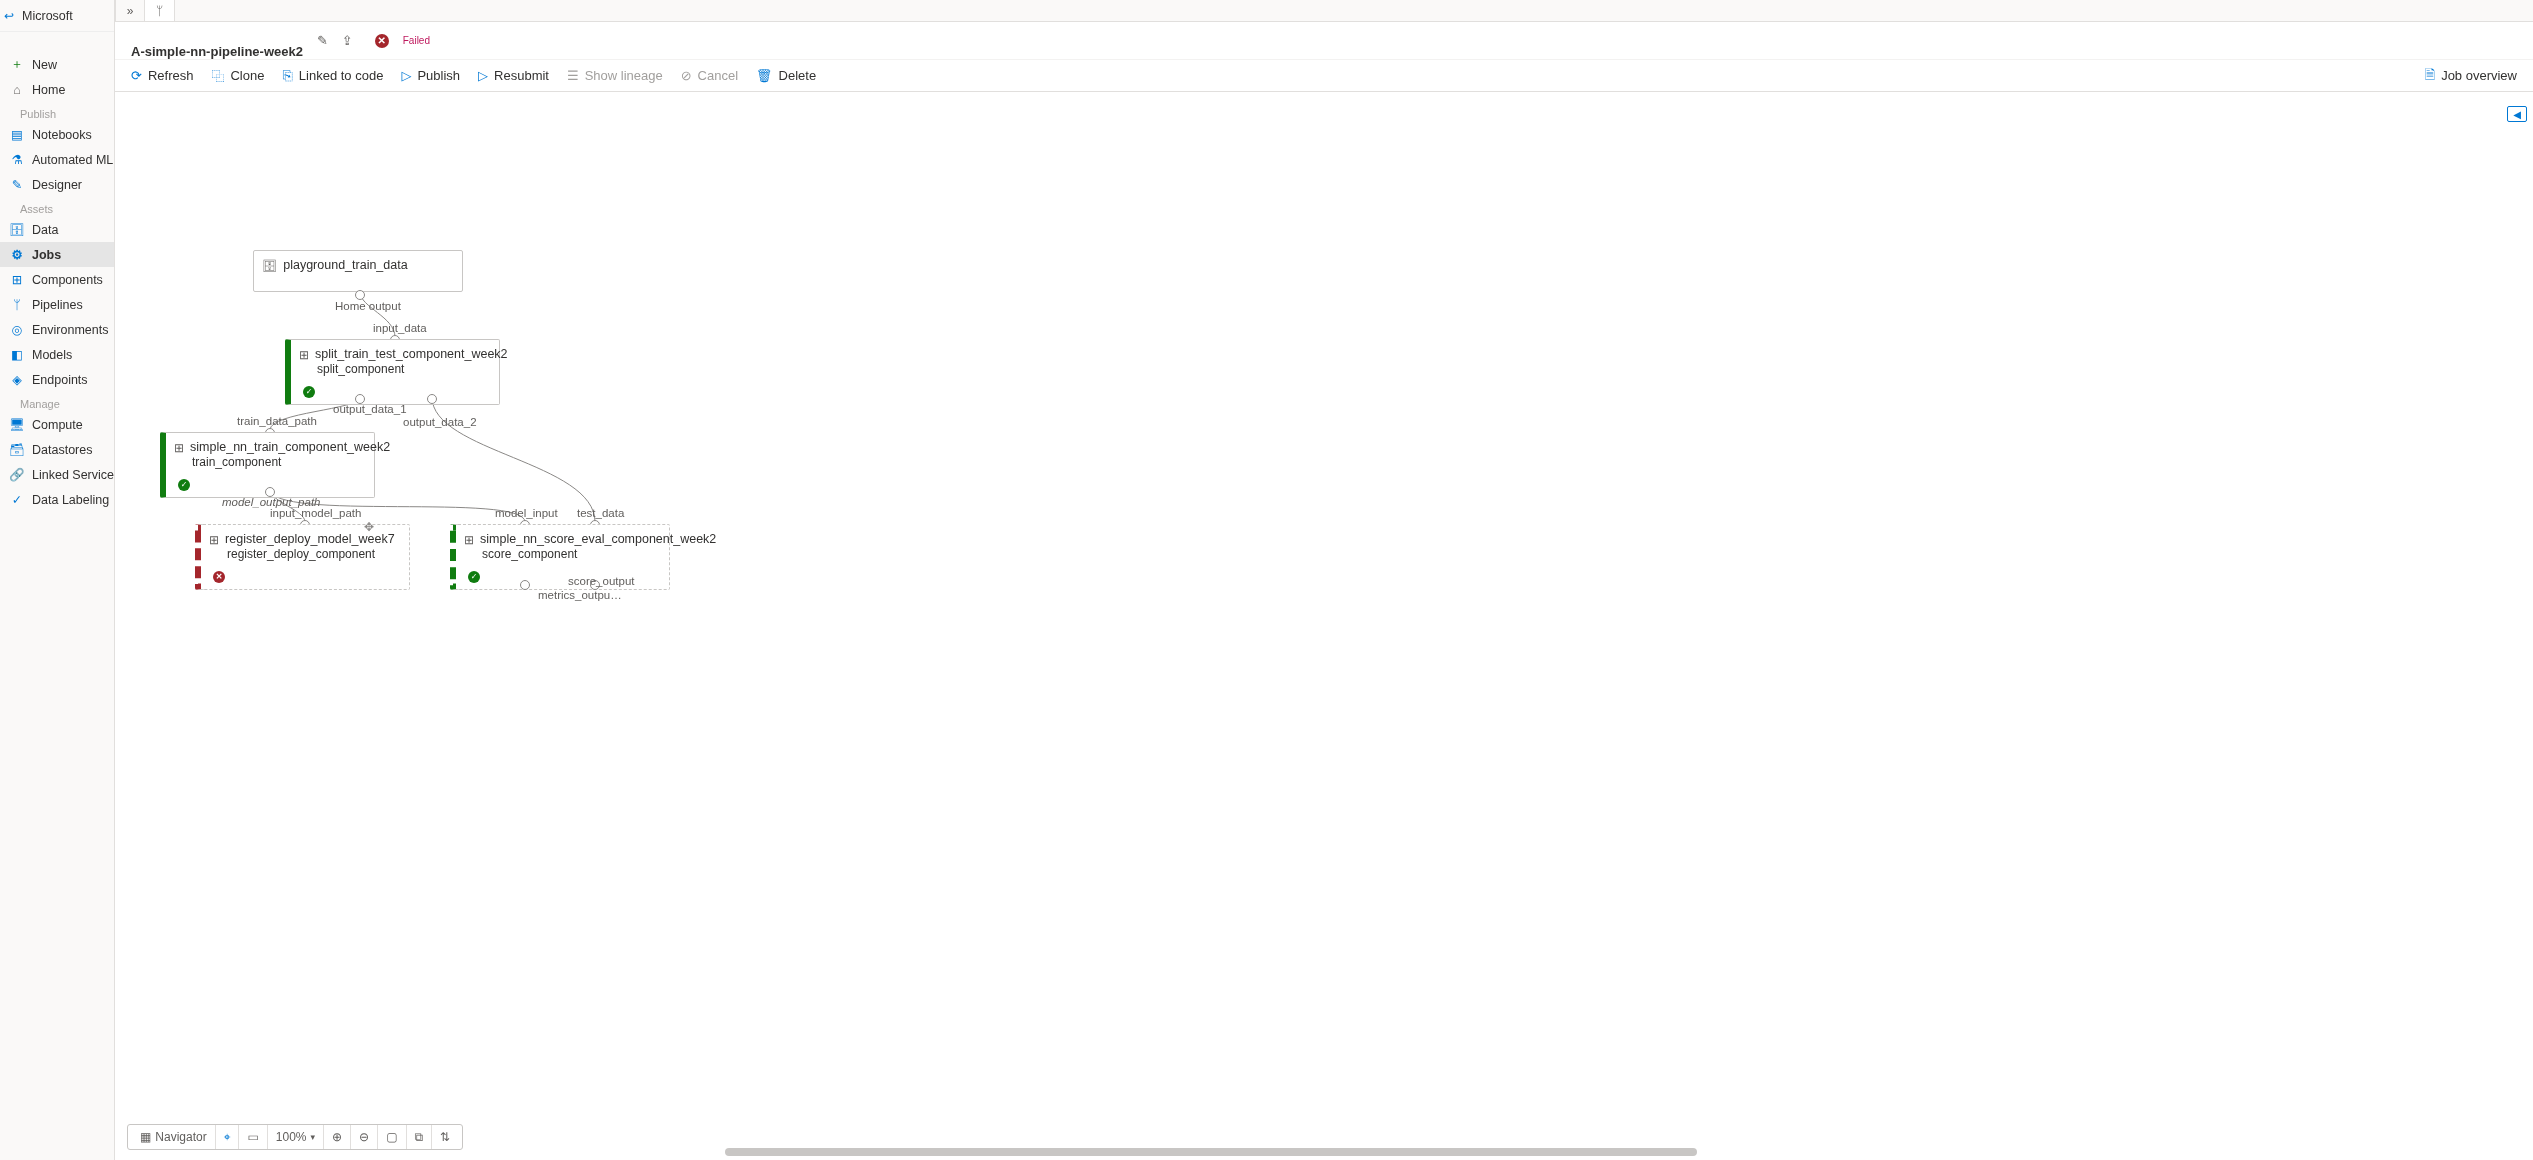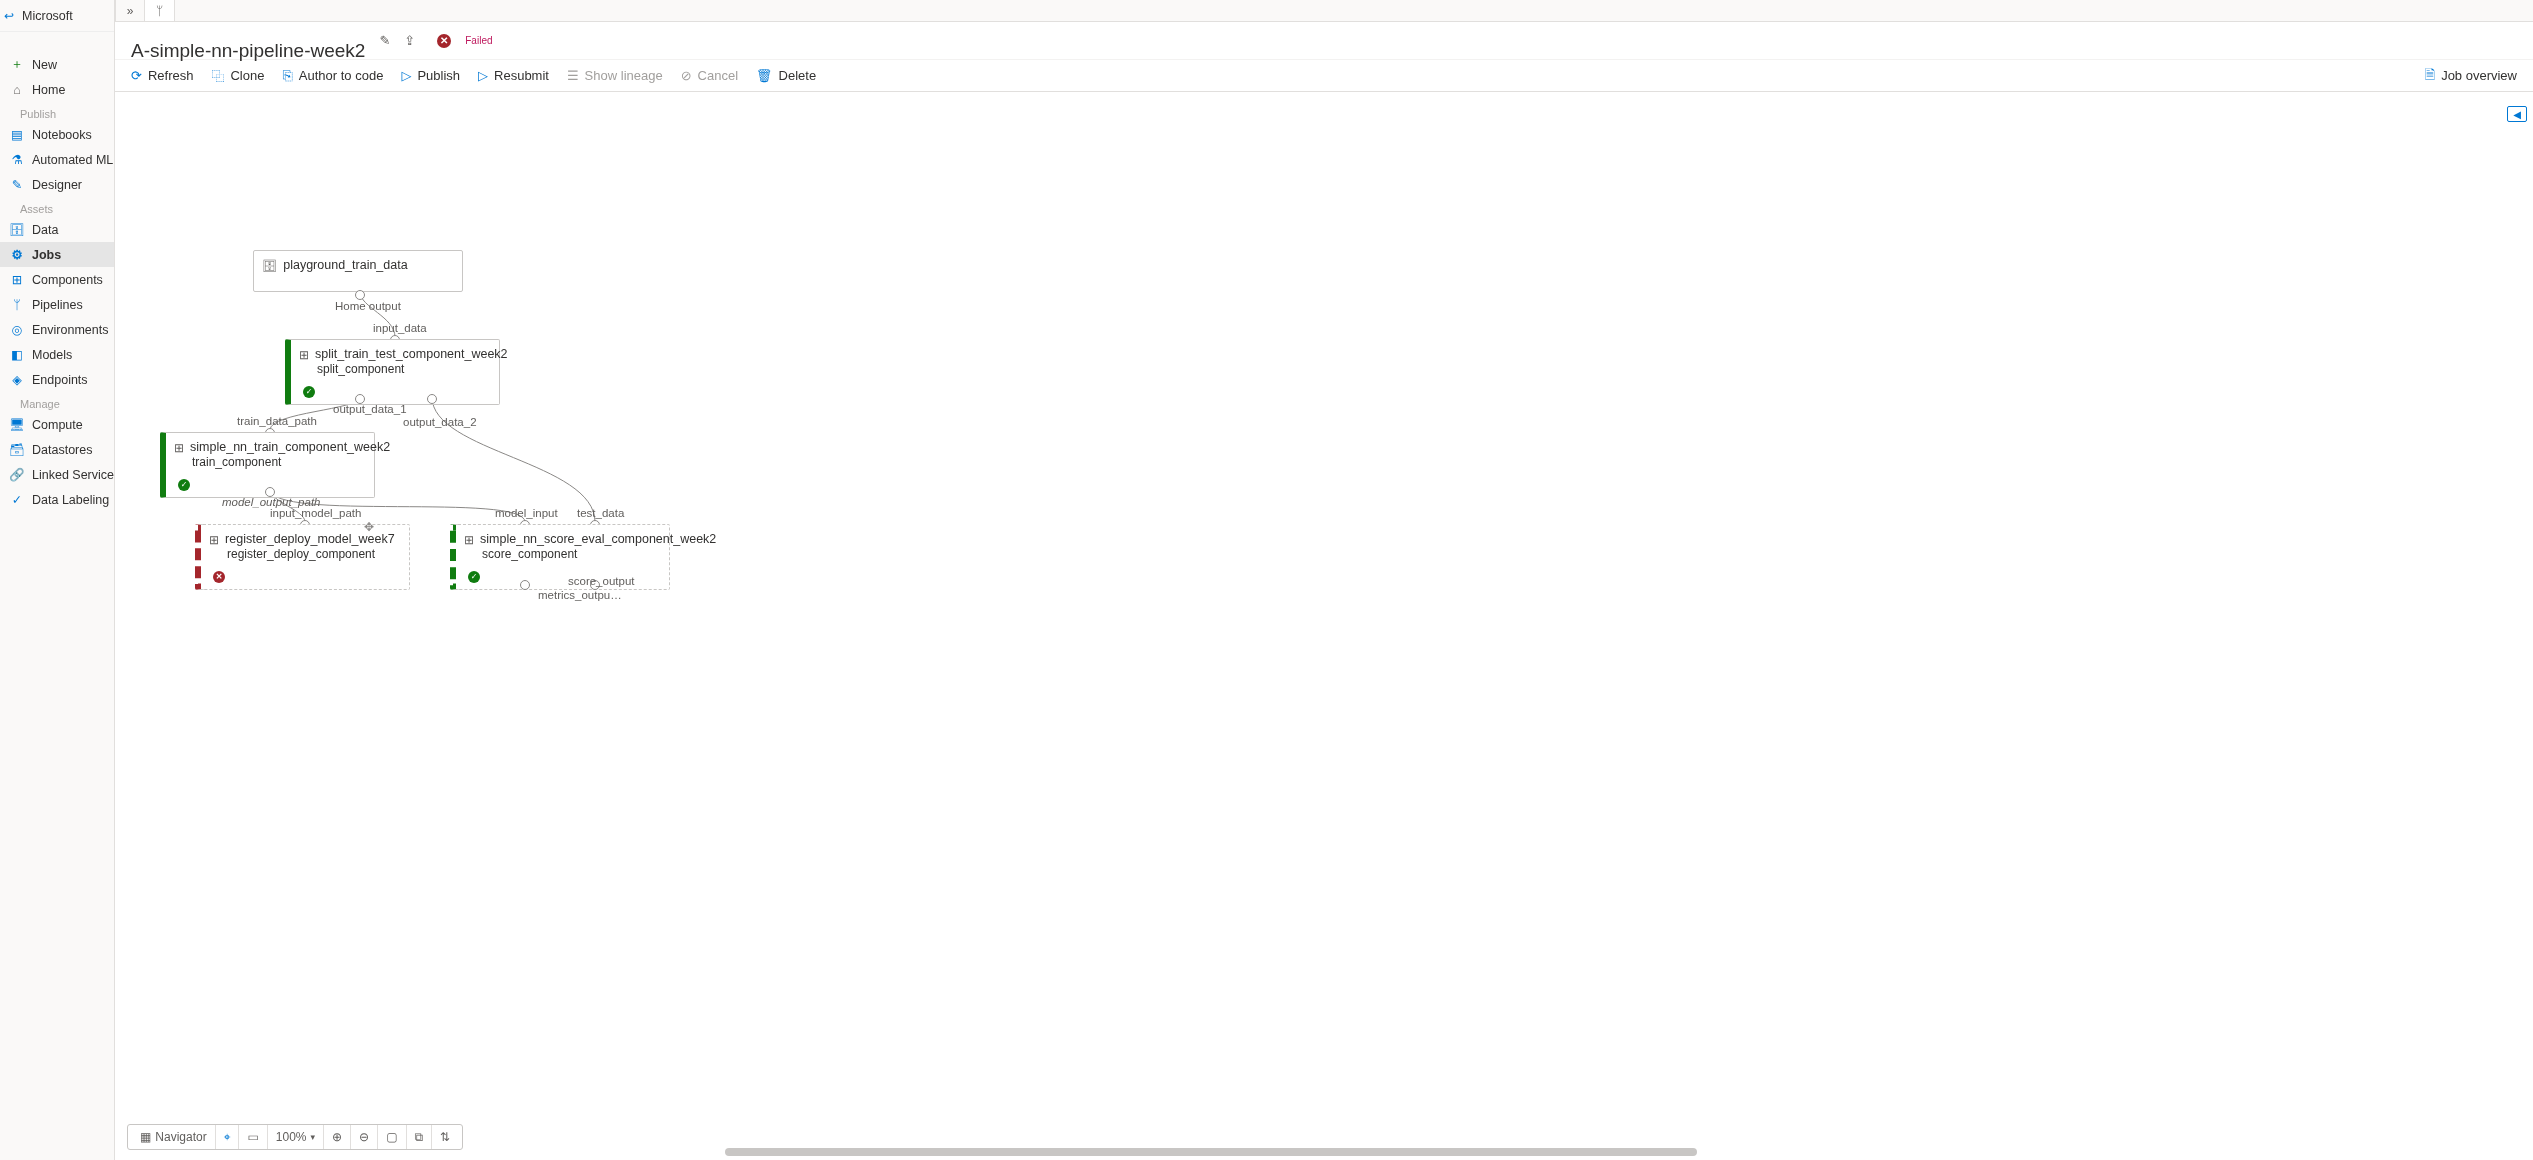--- a/index.html
+++ b/index.html
@@ -21,21 +21,21 @@
   
   
   .main { flex: 1; display: flex; flex-direction: column; position: relative; }
   
   .tabbar { height: 22px; display: flex; align-items: stretch; border-bottom: 1px solid #e1dfdd; background: #faf9f8; }
   .tab { width: 30px; border-right: 1px solid #e1dfdd; display: flex; align-items: center; justify-content: center; font-size: 12px; color: #605e5c; }
   .tab:first-child { border-left: 1px solid #e1dfdd; }
   .tab.active { background: #fff; }
   
   .titlebar { height: 38px; display: flex; align-items: center; gap: 14px; padding: 0 16px; border-bottom: 1px solid #f3f2f1; }
-  .titlebar .title { font-size: 19px; font-weight: 400; margin-top: 21px; }
+  .titlebar .title { font-size: 13px; font-weight: 700; margin-top: 21px; }
   .titlebar .ticon { color: #605e5c; font-size: 13px; }
   .status-failed-ic { width: 14px; height: 14px; border-radius: 50%; background: #a4262c; color:#fff; display:inline-flex; align-items:center; justify-content:center; font-size:10px; font-weight:bold; margin-left:8px;}
   .status-failed-txt { color: #be185d; font-size: 10px; }
   
   .toolbar { height: 32px; display: flex; align-items: center; gap: 18px; padding: 0 16px; border-bottom: 1px solid #e1dfdd; font-size: 13px; }
   .tbtn { display: flex; align-items: center; gap: 6px; cursor: pointer; color: #323130; }
   .tbtn .tic { color: #0078d4; font-size: 13px; }
   .tbtn.disabled { color: #a19f9d; cursor: default; }
   .tbtn.disabled .tic { color: #a19f9d; }
   .tbtn.danger .tic { color: #0078d4; }
@@ -181,21 +181,21 @@
       <div class="tbtn">
           <span class="tic">⟳</span>
           <span>Refresh</span>
         </div>
       <div class="tbtn">
           <span class="tic">⿻</span>
           <span>Clone</span>
         </div>
       <div class="tbtn">
           <span class="tic">⎘</span>
-          <span>Author to code</span>
+          <span>Linked to code</span>
         </div>
       <div class="tbtn">
           <span class="tic">▷</span>
           <span>Publish</span>
         </div>
       <div class="tbtn">
           <span class="tic">▷</span>
           <span>Resubmit</span>
         </div>
       <div class="tbtn disabled">

